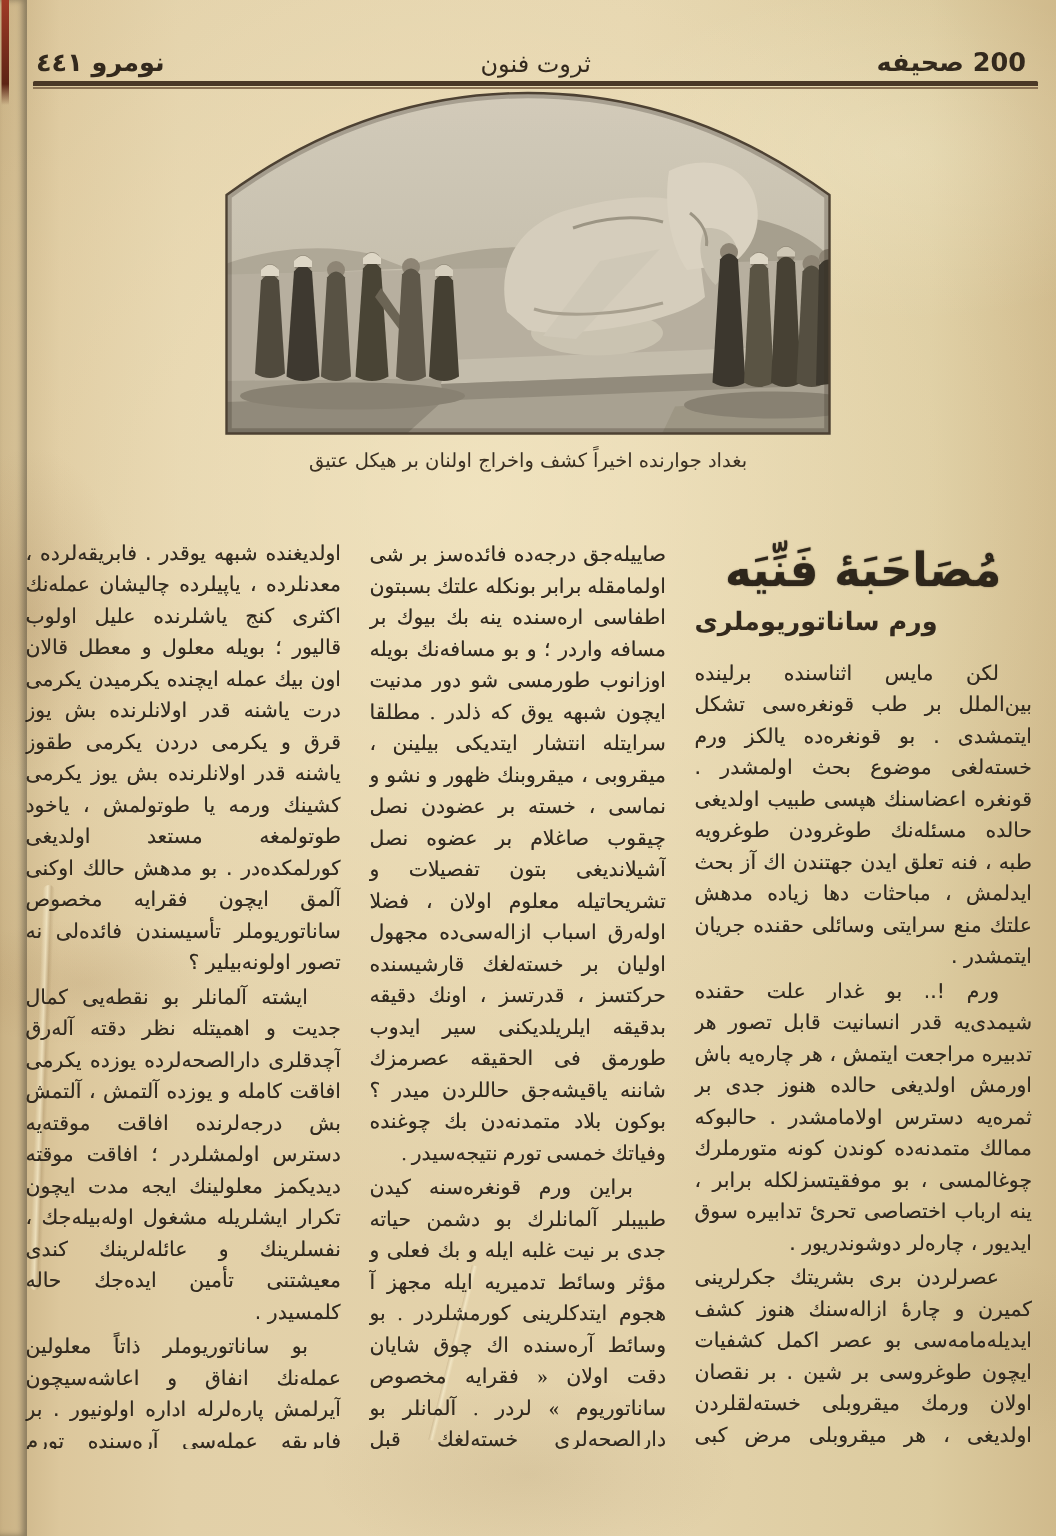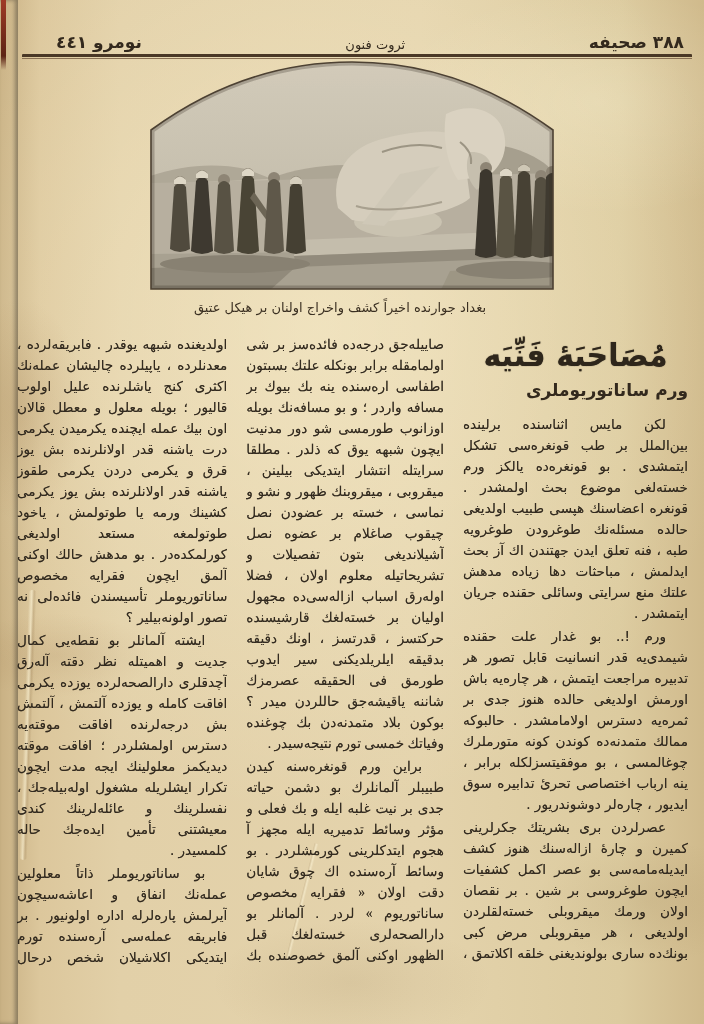--- a/index.html
+++ b/index.html
@@ -44,74 +44,74 @@
     transform:rotate(14deg);pointer-events:none;
   }
 
   
   .header{
     position:absolute;top:26px;left:24px;right:20px;height:26px;z-index:3;
     display:flex;flex-direction:row;justify-content:space-between;align-items:flex-end;
     color:#33291d;
   }
   .hdr-page{font-size:17px;font-weight:bold;letter-spacing:.5px;}
-  .hdr-masthead{font-size:13px;transform:translateX(10px);}
-  .hdr-issue{font-size:17px;font-weight:bold;margin-left:32px;}
+  .hdr-masthead{font-size:16px;transform:translateX(10px);}
+  .hdr-issue{font-size:17px;font-weight:bold;}
   .rule{
     position:absolute;top:54px;left:22px;right:12px;height:6px;z-index:3;
     background:linear-gradient(#4a3826 0 55%,rgba(0,0,0,0) 55% 70%,#8a7254 70% 85%,rgba(0,0,0,0) 85%);
     border-radius:1px;
   }
 
   
   .photo{position:absolute;left:150px;top:56px;width:404px;height:236px;z-index:3;margin:0;}
   .photo svg{display:block;filter:sepia(.12) saturate(.8);}
   .caption{
-    position:absolute;top:300px;left:98px;width:484px;z-index:3;
+    position:absolute;top:300px;left:110px;width:484px;z-index:3;
     text-align:center;font-size:13px;color:#3b3022;letter-spacing:.3px;
   }
 
   
   .columns{
     position:absolute;top:334px;left:17px;right:16px;bottom:58px;z-index:3;
     display:flex;flex-direction:row;gap:19px;direction:rtl;
     color:#322a1f;
   }
-  .col{flex:1;overflow:hidden;}
+  .col{flex:1;overflow:hidden;margin-top:25px;}
   .col1{flex:1.07;}
   .col2{flex:0.94;font-family:Liberation Serif, serif;}
   .para{
     margin:0 0 2px 0;font-size:13.6px;line-height:21px;
     text-align:justify;text-indent:22px;
     text-shadow:0 0 .4px rgba(50,42,31,.55);
   }
   .para.noindent{text-indent:0;}
   .ornament{
     text-align:center;margin:2px 0 4px 0;
     font-size:30px;font-weight:bold;color:#2e261b;
     line-height:40px;letter-spacing:-1px;
     text-shadow:0 0 1px rgba(46,38,27,.7);
     transform:scaleY(1.04);
   }
   .article-title{
-    text-align:right;font-size:17px;font-weight:bold;color:#33291d;
+    text-align:left;font-size:17px;font-weight:bold;color:#33291d;
     margin:0 0 14px 0;letter-spacing:.5px;
   }
 </style>
 </head>
 <body>
 
 <div class="page">
 
   <div class="spine"></div>
   <div class="crease-left"></div>
   <div class="crease-bottom"></div>
 
   <div class="header">
-    <span class="hdr-page">٣٨٨ صحيفه</span>
+    <span class="hdr-page">200 صحيفه</span>
     <span class="hdr-masthead">ثروت فنون</span>
     <span class="hdr-issue">نومرو ٤٤١</span>
   </div>
   <div class="rule"></div>
 
   <figure class="photo">
     <svg width="404" height="236" viewBox="0 0 404 236">
       <defs>
         <clipPath id="arch">
           <path d="M1,74 C64,28 132,6 202,6 C272,6 340,28 403,74 L403,233 L1,233 Z"></path>

